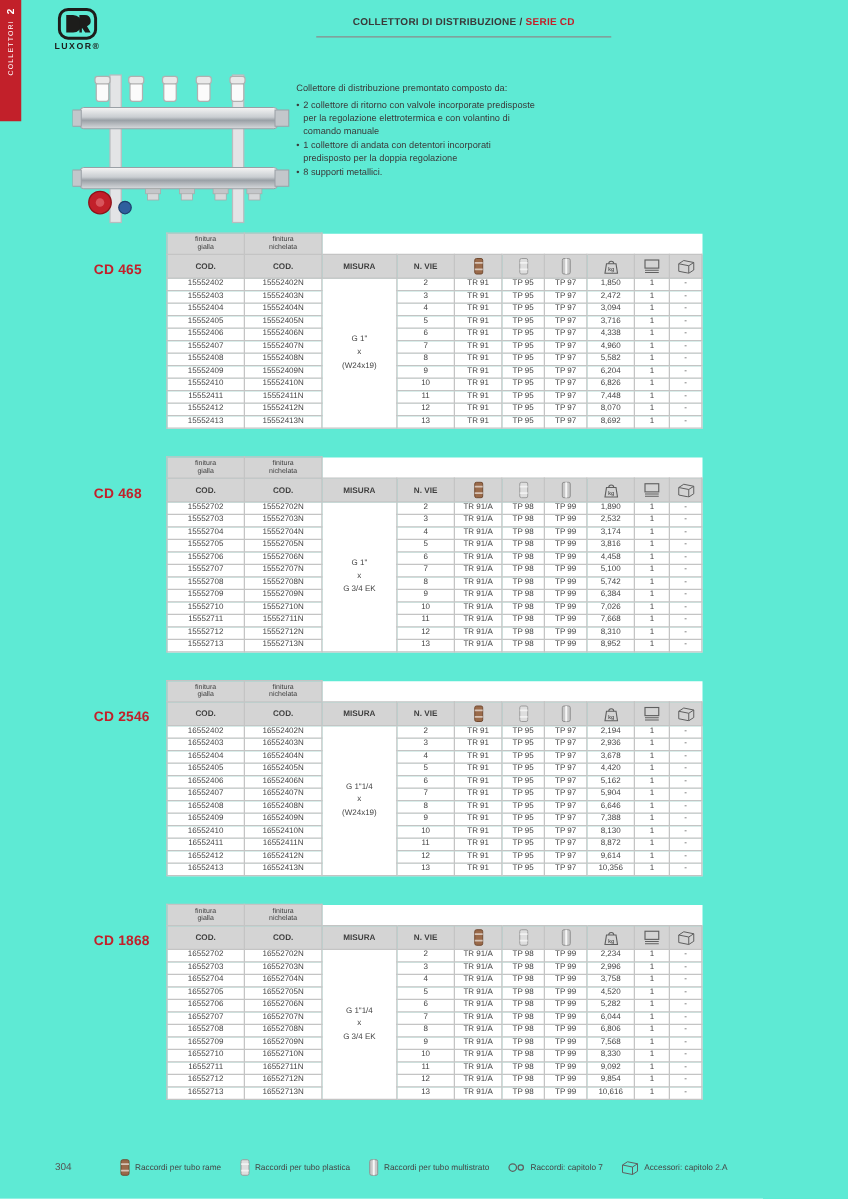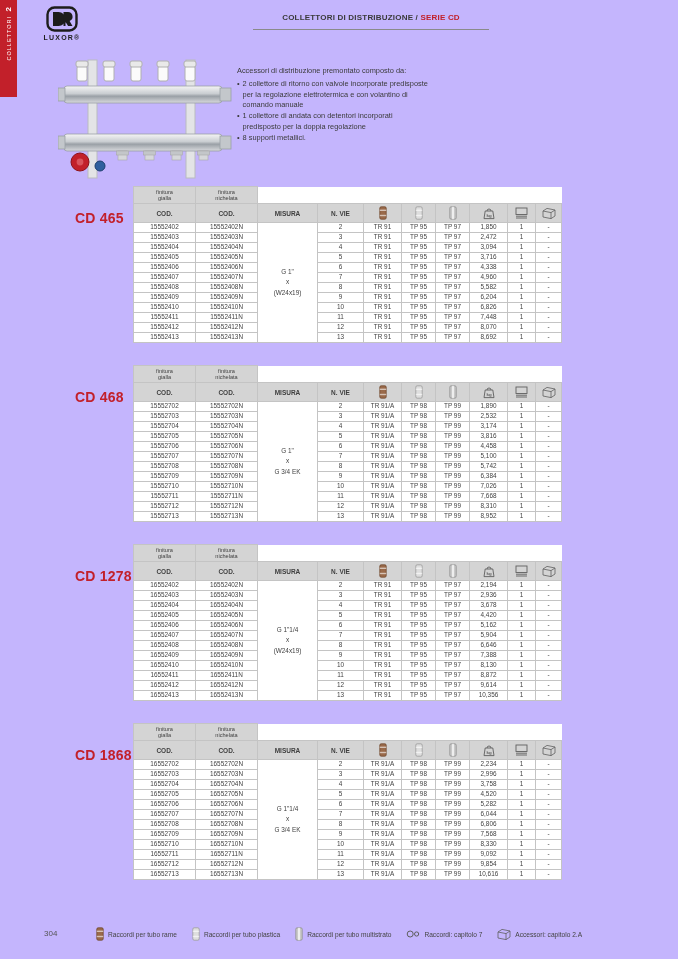--- a/index.html
+++ b/index.html
@@ -3,21 +3,21 @@
 <meta charset="utf-8">
 <style>
   :root{
     --red:#c2202a;
     --hdr:#d4d4d4;
     --bd:#c4c4c4;
     --txt:#3a3a3a;
   }
   *{margin:0;padding:0;box-sizing:border-box}
   body{margin:0;background:#fff;font-family:"Liberation Sans","DejaVu Sans",sans-serif;color:var(--txt)}
-  .page{position:relative;width:678px;height:959px;background:#c4b5fd;overflow:hidden}
+  .page{position:relative;width:678px;height:959px;background:#5eead4;overflow:hidden}
 
   
   .side-tab{position:absolute;left:0;top:0;width:17px;height:97px;background:var(--red);
     display:flex;flex-direction:column;align-items:center;padding-top:7px;gap:5px}
   .chapter-num{writing-mode:vertical-rl;transform:rotate(180deg);font-size:8px;font-weight:bold;color:#fff}
   .chapter-label{writing-mode:vertical-rl;transform:rotate(180deg);font-size:5.5px;letter-spacing:1px;color:#fff}
 
   
   .logo{position:absolute;left:36px;top:6px;width:52px;text-align:center}
   .logo-mark{width:32px;height:26px;margin:0 auto}
@@ -33,21 +33,21 @@
 
   
   .description{position:absolute;left:237px;top:66px;width:194px;font-size:7.4px;line-height:1.4;color:var(--txt)}
   .description p{margin-bottom:3px}
   .description ul{list-style:none}
   .description li{display:flex;gap:3px;margin-bottom:1px}
   .blt{flex:0 0 auto}
 
   
   .table-block{position:absolute;left:75px}
-  .cd-label{position:absolute;left:0;top:24px;color:var(--red);font-weight:bold;font-size:14px;letter-spacing:.2px}
+  .cd-label{position:absolute;left:0;top:24px;color:var(--red);font-weight:bold;font-size:11px;letter-spacing:.2px}
   .data-table{border-collapse:collapse;margin-left:58px;table-layout:fixed;width:428px}
   .data-table th,.data-table td{border:1px solid var(--bd);text-align:center;vertical-align:middle;color:#3f3f3f}
   .data-table td{font-size:6.4px;height:10px;padding:0 1px;line-height:1.05;background:#fff}
   .data-table th.fin{background:var(--hdr);font-size:5.6px;font-weight:normal;height:17px;line-height:1.15;padding:1px 0}
   .data-table th.spacer{border:none;background:#fff}
   .data-table th.hd{background:var(--hdr);font-weight:bold;font-size:6.5px;height:19px;padding:0}
   .data-table td.misura{font-size:6.4px;line-height:1.6}
   .icn{display:inline-block;vertical-align:middle;line-height:0}
 
   
@@ -130,21 +130,21 @@
           <rect x="139.5" y="101" width="12" height="4"></rect>
       </g>
 
       <circle cx="22" cy="112" r="9" fill="#c2202a" stroke="#8d1119"></circle>
       <circle cx="22" cy="112" r="3.4" fill="#d8545c"></circle>
       <circle cx="42" cy="116" r="5" fill="#2f5f9e" stroke="#1d3f6e"></circle>
     </svg>
   </div>
 
   <div class="description">
-    <p>Accessori di distribuzione premontato composto da:</p>
+    <p>Collettore di distribuzione premontato composto da:</p>
     <ul>
       <li>
           <span class="blt">•</span>
           <span>2 collettore di ritorno con valvole incorporate predisposte per la regolazione elettrotermica e con volantino di comando manuale</span>
         </li>
       <li>
           <span class="blt">•</span>
           <span>1 collettore di andata con detentori incorporati predisposto per la doppia regolazione</span>
         </li>
       <li>
@@ -534,21 +534,21 @@
             <td>TP 98</td>
             <td>TP 99</td>
             <td>8,952</td>
             <td>1</td>
             <td>-</td>
           </tr>
         </tbody>
       </table>
   </section>
   <section class="table-block" style="top:544px">
-    <div class="cd-label">CD 1278</div>
+    <div class="cd-label">CD 2546</div>
     <table class="data-table">
         <colgroup>
           <col style="width:62px">
           <col style="width:62px">
           <col style="width:60px">
           <col style="width:46px">
           <col style="width:38px">
           <col style="width:34px">
           <col style="width:34px">
           <col style="width:38px">

